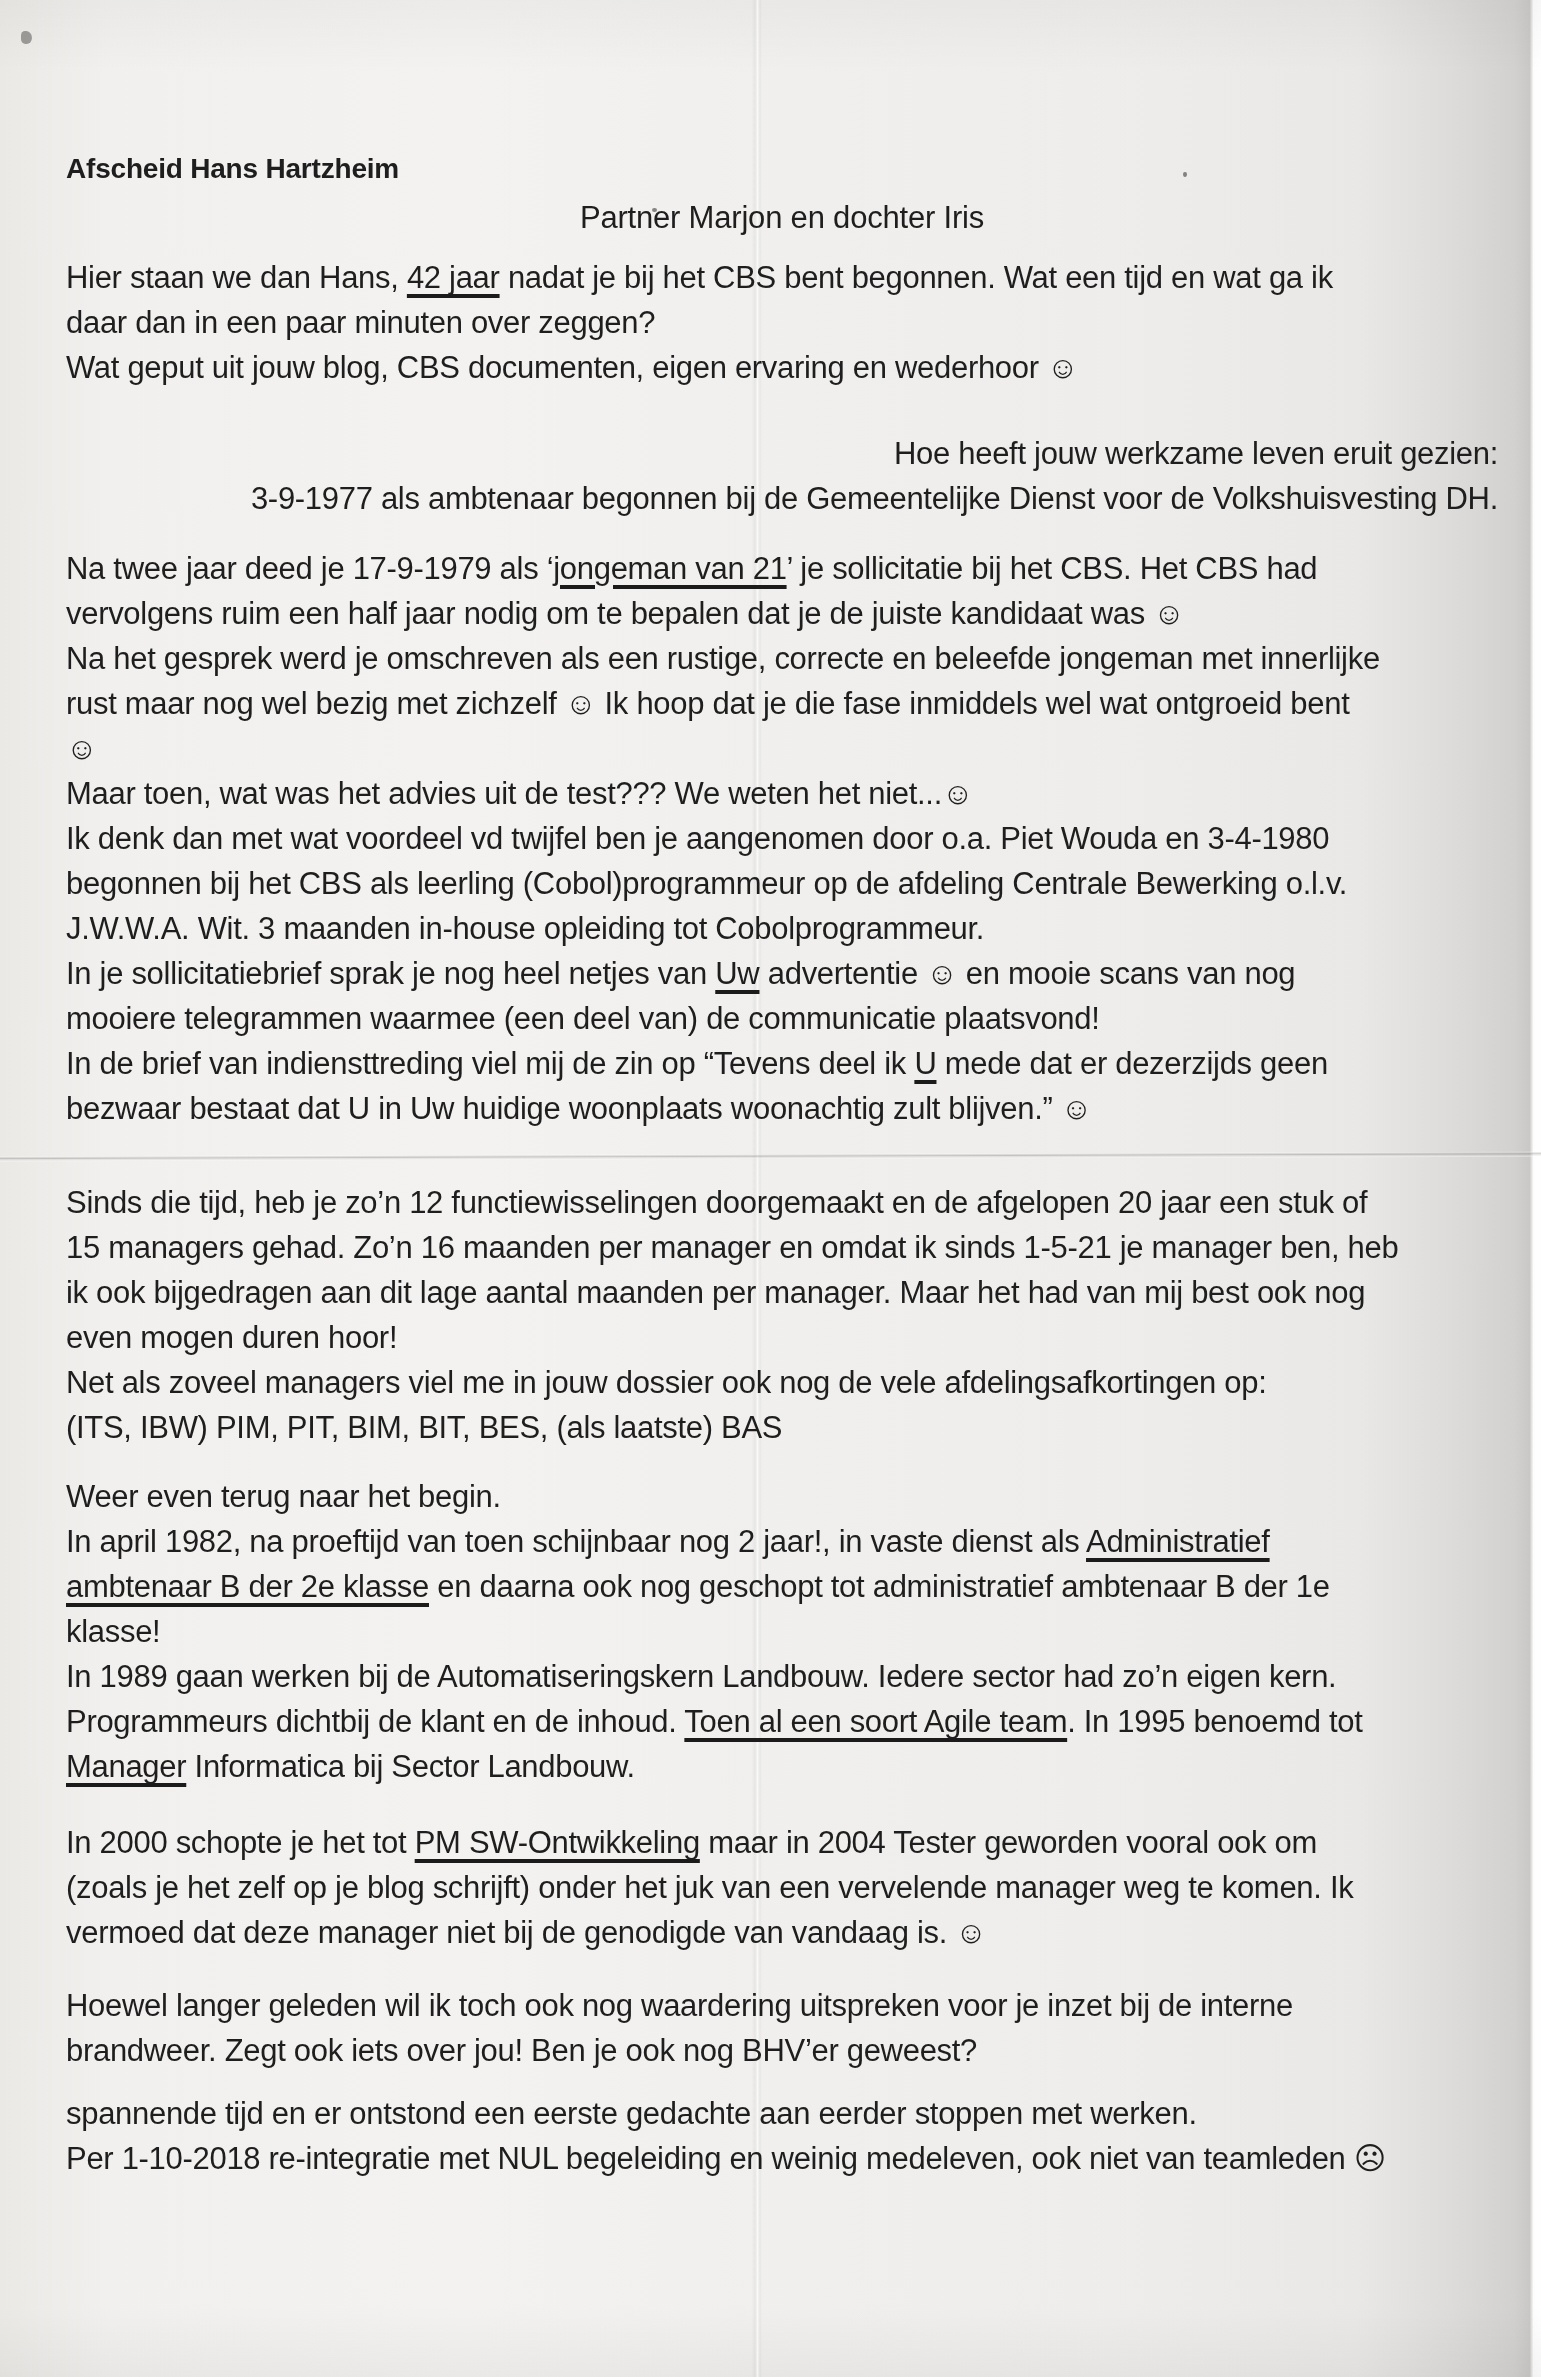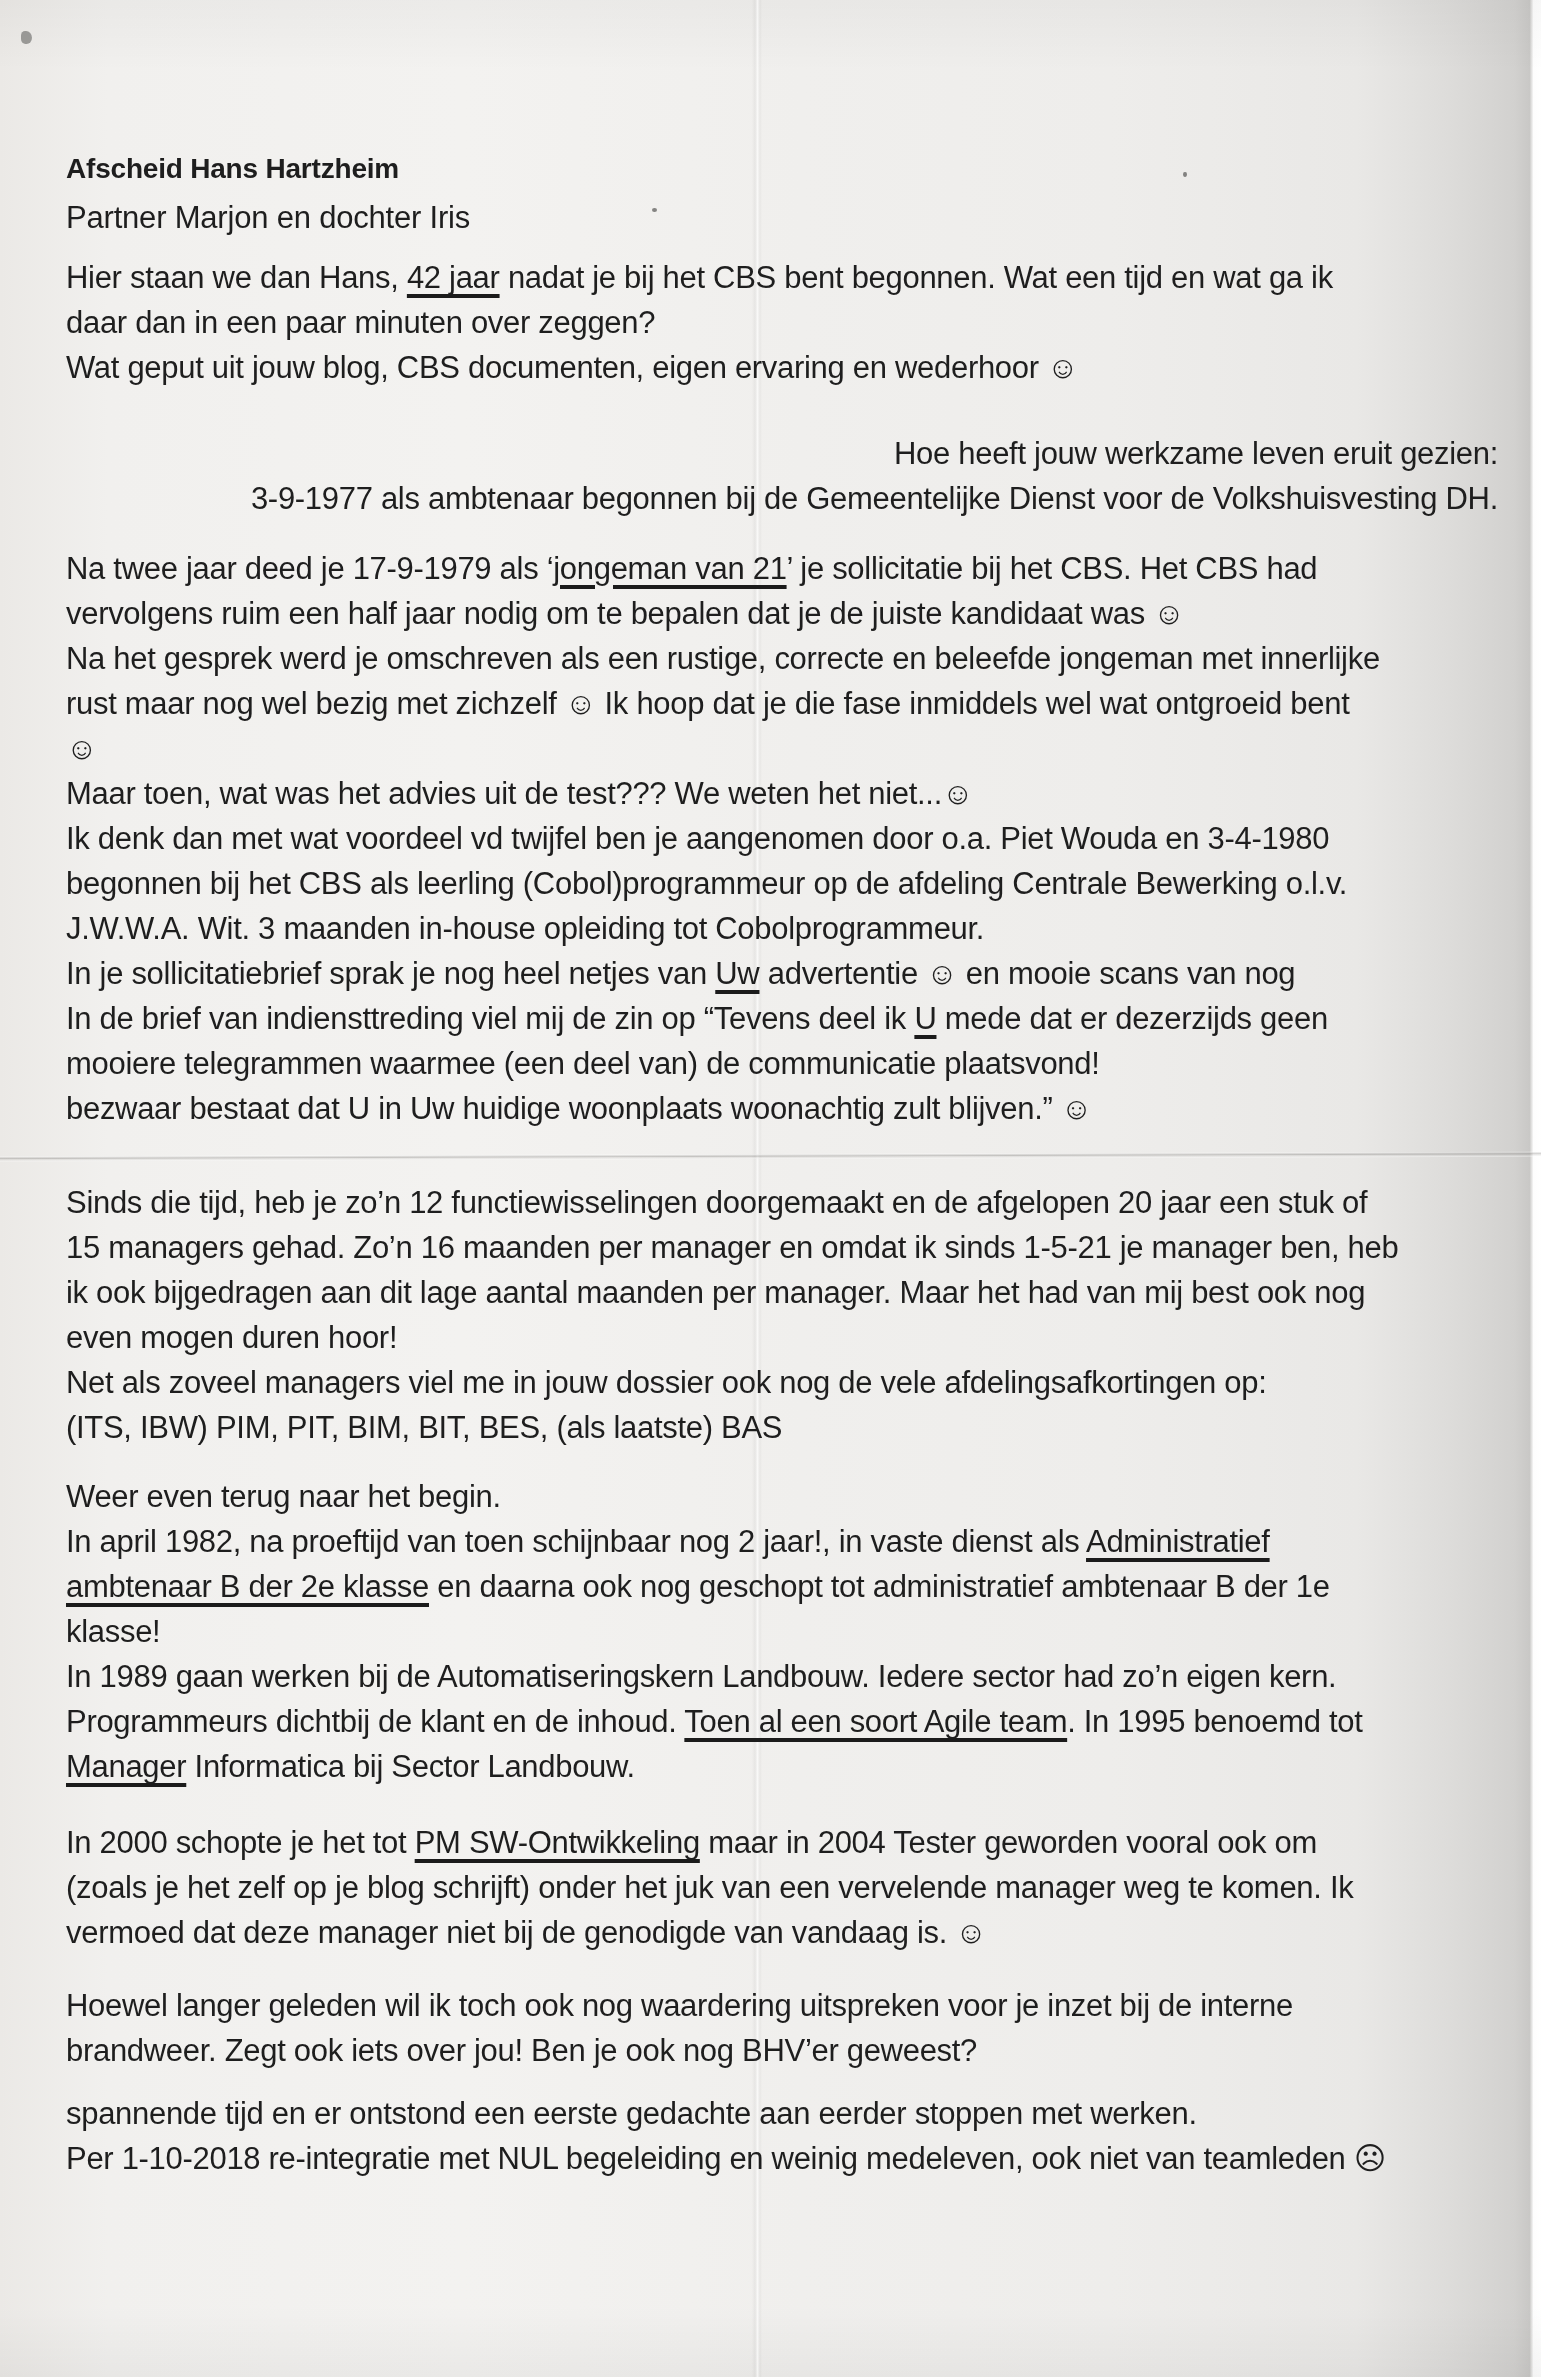--- a/index.html
+++ b/index.html
@@ -37,21 +37,21 @@
   }
   .speck{position:absolute;background:#4a4a48;border-radius:50%;opacity:.65;}
   .speck.s1{left:652px;top:208px;width:4.9px;height:4.2px;}
   .speck.s2{left:1183px;top:172px;width:3.5px;height:4.9px;}
   .speck.s3{left:21px;top:31px;width:11.2px;height:12.6px;opacity:.5;border-radius:40% 60% 55% 45%;}
   .content{position:absolute;left:66px;top:143px;width:1432px;}
   .title{
     font-size:28px;font-weight:bold;line-height:52px;
     letter-spacing:-0.2px;white-space:nowrap;
   }
-  .subtitle{font-size:31px;line-height:45px;letter-spacing:-0.2px;white-space:nowrap;}
+  .subtitle{font-size:31px;line-height:45px;letter-spacing:-0.2px;white-space:nowrap;text-align:center;}
   .block{margin-top:70px;}
   .block:nth-of-type(1){margin-top:15px;}
   .block:nth-of-type(2){margin-top:41px;text-align:right;}
   .block:nth-of-type(3){margin-top:24.5px;}
   .block:nth-of-type(4){margin-top:49px;}
   .block:nth-of-type(5){margin-top:24.5px;}
   .block:nth-of-type(6){margin-top:31px;}
   .block:nth-of-type(7){margin-top:28px;}
   .block:nth-of-type(8){margin-top:17.5px;}
   .line{
@@ -92,22 +92,22 @@
           <div class="line"><span>Na twee jaar deed je 17-9-1979 als ‘</span><span class="u">jongeman van 21</span><span>’ je sollicitatie bij het CBS. Het CBS had</span></div>
           <div class="line"><span>vervolgens ruim een half jaar nodig om te bepalen dat je de juiste kandidaat was ☺</span></div>
           <div class="line"><span>Na het gesprek werd je omschreven als een rustige, correcte en beleefde jongeman met innerlijke</span></div>
           <div class="line"><span>rust maar nog wel bezig met zichzelf ☺ Ik hoop dat je die fase inmiddels wel wat ontgroeid bent</span></div>
           <div class="line"><span>☺</span></div>
           <div class="line"><span>Maar toen, wat was het advies uit de test??? We weten het niet...☺</span></div>
           <div class="line"><span>Ik denk dan met wat voordeel vd twijfel ben je aangenomen door o.a. Piet Wouda en 3-4-1980</span></div>
           <div class="line"><span>begonnen bij het CBS als leerling (Cobol)programmeur op de afdeling Centrale Bewerking o.l.v.</span></div>
           <div class="line"><span>J.W.W.A. Wit. 3 maanden in-house opleiding tot Cobolprogrammeur.</span></div>
           <div class="line"><span>In je sollicitatiebrief sprak je nog heel netjes van </span><span class="u">Uw</span><span> advertentie ☺ en mooie scans van nog</span></div>
+          <div class="line"><span>mooiere telegrammen waarmee (een deel van) de communicatie plaatsvond!</span></div>
           <div class="line"><span>In de brief van indiensttreding viel mij de zin op “Tevens deel ik </span><span class="u">U</span><span> mede dat er dezerzijds geen</span></div>
-          <div class="line"><span>mooiere telegrammen waarmee (een deel van) de communicatie plaatsvond!</span></div>
           <div class="line"><span>bezwaar bestaat dat U in Uw huidige woonplaats woonachtig zult blijven.” ☺</span></div>
         </div>
         <div class="block">
           <div class="line"><span>Sinds die tijd, heb je zo’n 12 functiewisselingen doorgemaakt en de afgelopen 20 jaar een stuk of</span></div>
           <div class="line"><span>15 managers gehad. Zo’n 16 maanden per manager en omdat ik sinds 1-5-21 je manager ben, heb</span></div>
           <div class="line"><span>ik ook bijgedragen aan dit lage aantal maanden per manager. Maar het had van mij best ook nog</span></div>
           <div class="line"><span>even mogen duren hoor!</span></div>
           <div class="line"><span>Net als zoveel managers viel me in jouw dossier ook nog de vele afdelingsafkortingen op:</span></div>
           <div class="line"><span>(ITS, IBW) PIM, PIT, BIM, BIT, BES, (als laatste) BAS</span></div>
         </div>

